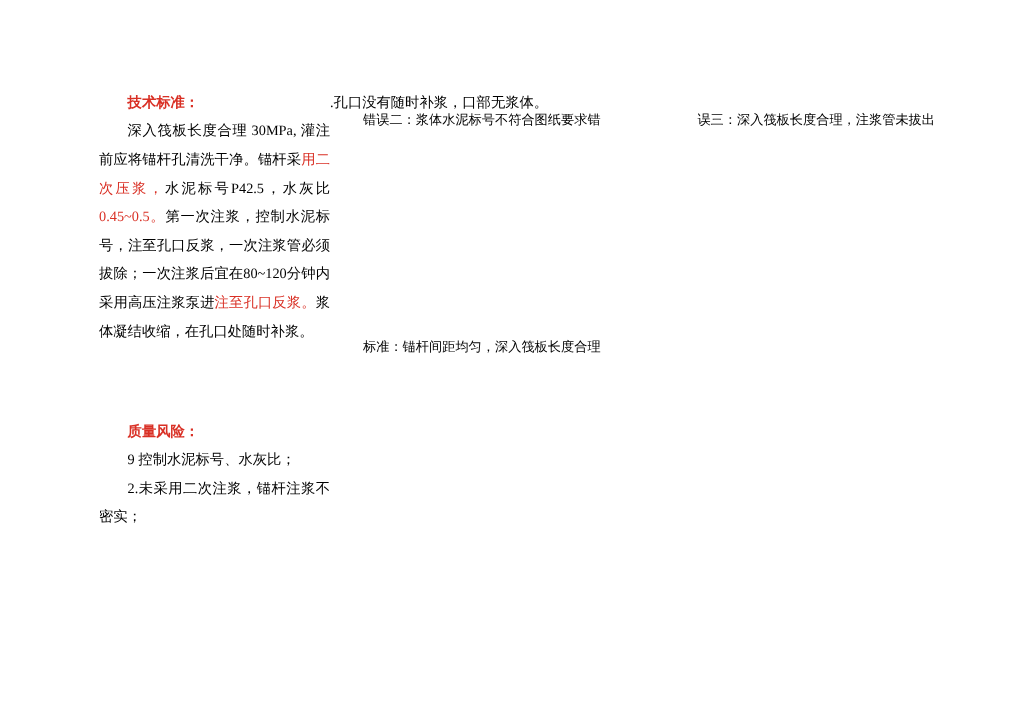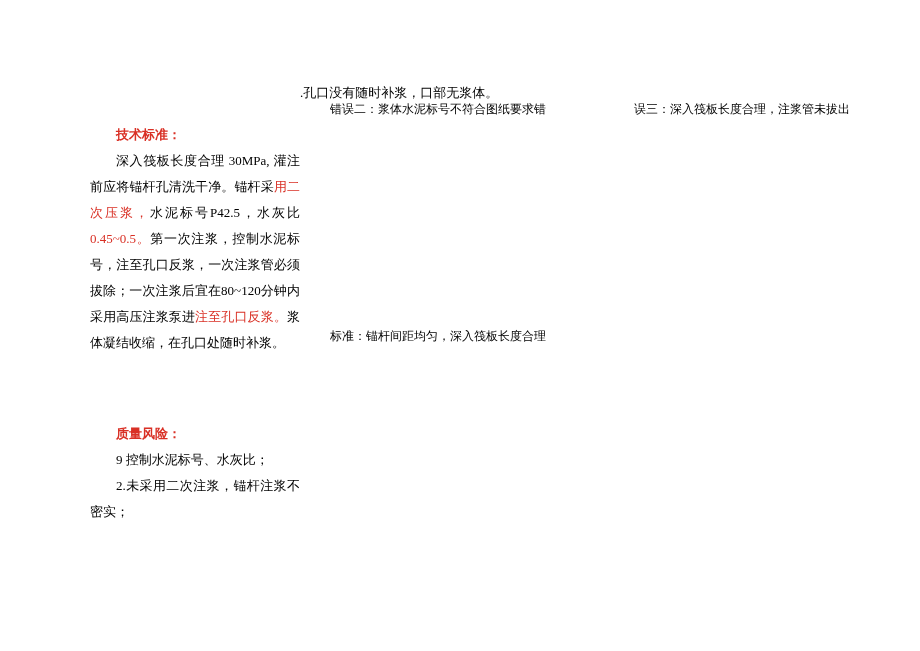--- a/index.html
+++ b/index.html
@@ -23,37 +23,36 @@
       flex-shrink: 0;
     }
     .right-col {
       flex: 1;
       position: relative;
     }
     .section-title {
       color: #d93025;
       font-weight: bold;
       text-indent: 2em;
-      margin-top: 42px;
     }
     .body-text {
       text-indent: 2em;
       text-align: justify;
     }
     .hl-red { color: #d93025; }
     .risk-block { margin-top: 65px; }
     .top-line { margin-left: -30px; margin-top: 0; }
     .caption-row-1, .caption-row-2 {
       position: absolute;
       display: flex;
       justify-content: space-between;
       width: 520px;
     }
     .caption-row-1 { top: 17px; }
-    .caption-row-2 { top: 244px; }
+    .caption-row-2 { top: 223px; }
     .cap { font-size: 12px; white-space: nowrap; }
   </style>
 </head>
 <body>
 
 <div class="page">
   <div class="left-col">
     <p class="section-title">技术标准：</p>
     <p class="body-text">
       <span>深入筏板长度合理 30MPa, 灌注前应将锚杆孔清洗干净。锚杆采</span><span class="hl-red">用二次压浆，</span><span>水泥标号P42.5，水灰比</span><span class="hl-red">0.45~0.5。</span><span>第一次注浆，控制水泥标号，注至孔口反浆，一次注浆管必须拔除；一次注浆后宜在80~120分钟内采用高压注浆泵进</span><span class="hl-red">注至孔口反浆。</span><span>浆体凝结收缩，在孔口处随时补浆。</span>

